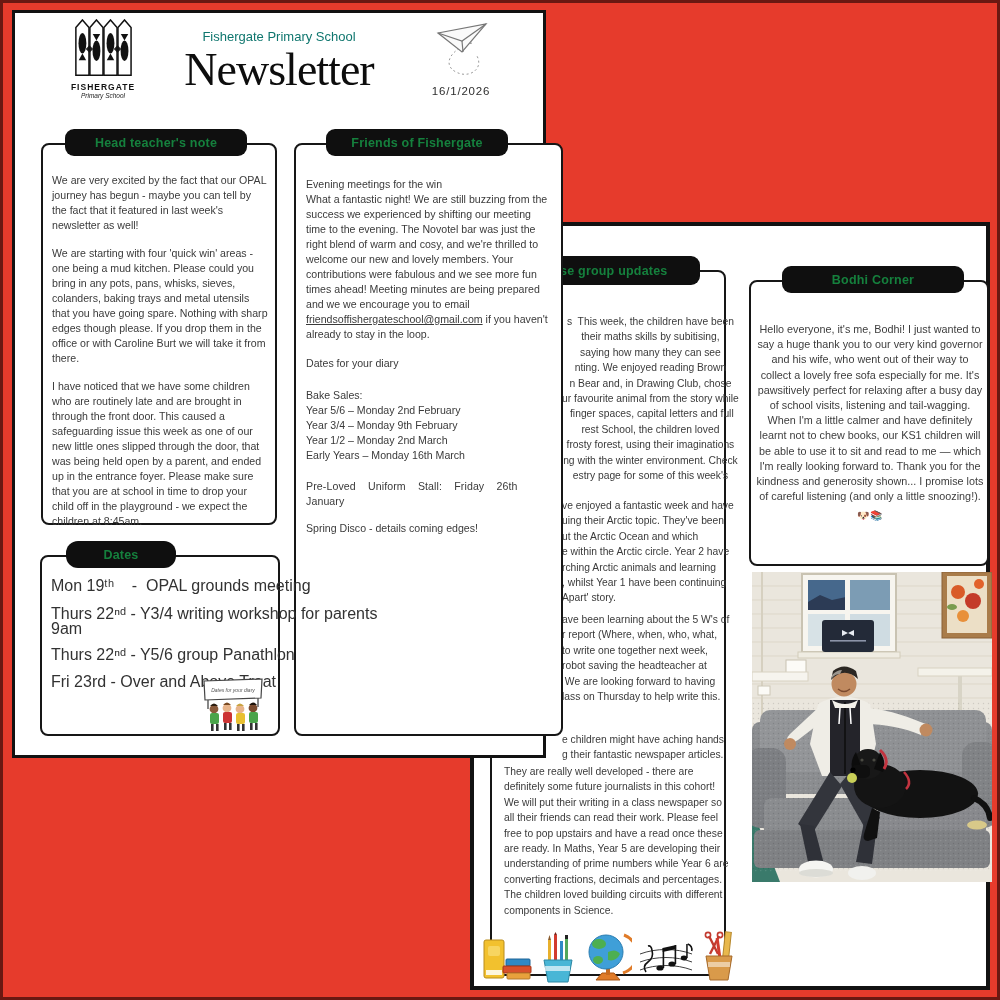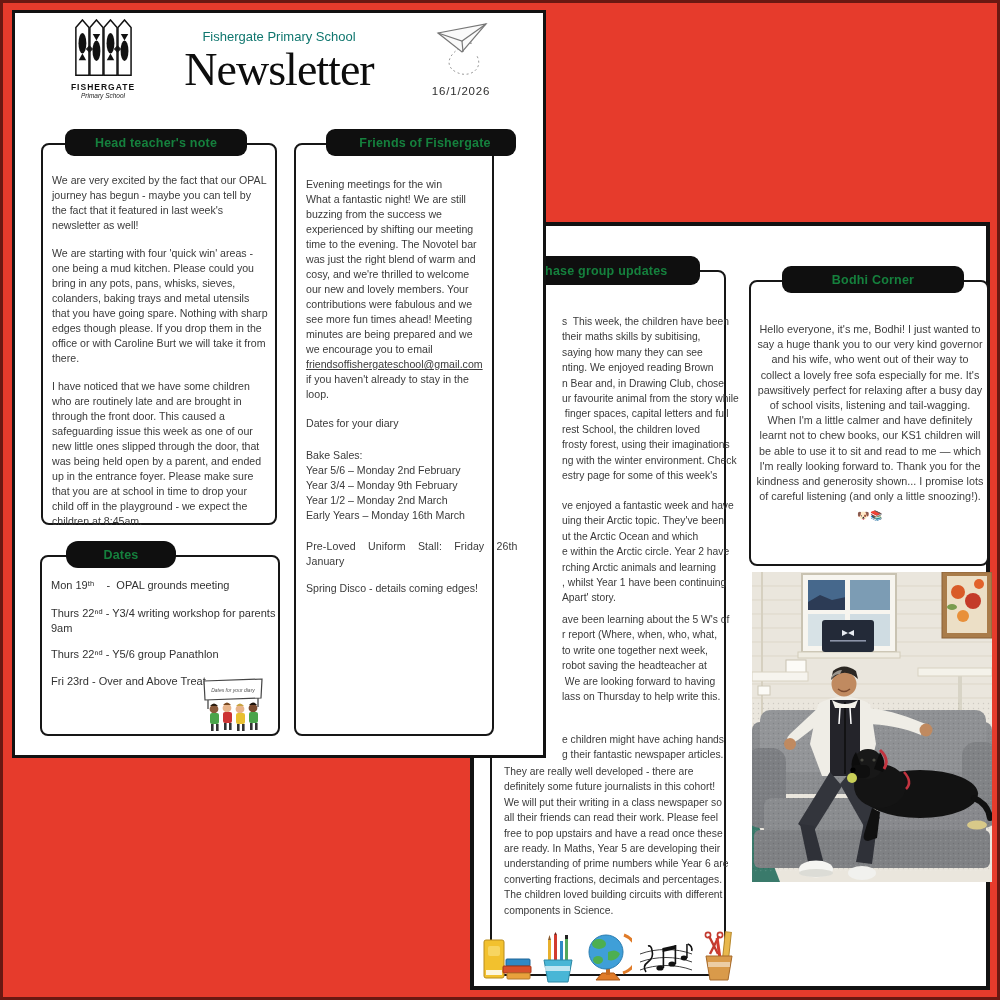--- a/index.html
+++ b/index.html
@@ -19,40 +19,40 @@
   #masthead-title{position:absolute;left:0;top:30px;width:100%;text-align:center;font-family:"Liberation Serif","DejaVu Serif",serif;
                   font-size:46px;color:#0d0d0d;letter-spacing:-1px;}
   #logo-wrap{position:absolute;left:52px;top:6px;width:72px;text-align:center;}
   #logo-cap1{font-size:8.5px;font-weight:bold;letter-spacing:1px;color:#111;margin-top:1px;}
   #logo-cap2{font-size:6.5px;font-style:italic;color:#222;}
   #plane-wrap{position:absolute;left:404px;top:8px;width:84px;text-align:center;}
   #issue-date{font-size:11.5px;letter-spacing:.8px;color:#2e2e2e;margin-top:2px;}
   #head-box .inner{padding:28px 7px 0 9px;}
   #friends-box .inner{padding:32px 8px 0 10px;}
   .email-link{text-decoration:underline;}
-  #dates-list{position:absolute;left:36px;top:565px;width:230px;color:#323232;font-size:11px;line-height:15.5px;z-index:2;}
+  #dates-list{position:absolute;left:36px;top:565px;width:230px;color:#323232;font-size:16px;line-height:15.5px;z-index:2;}
   #dates-list .ditem{margin-bottom:12px;}
   #kids-banner{position:absolute;left:186px;top:662px;z-index:3;}
   #bodhi-body{position:absolute;left:282px;top:96px;width:228px;text-align:center;color:#3d3d3d;font-size:10.8px;line-height:15.2px;z-index:2;}
   #bodhi-emoji{display:block;margin-top:4px;font-size:10px;}
   #photo{position:absolute;left:278px;top:346px;width:240px;height:310px;z-index:2;background:#eae6dd;overflow:hidden;}
   #clipart-row{position:absolute;left:8px;top:704px;width:252px;display:flex;align-items:flex-end;gap:6px;z-index:4;}
   .pre-justify{letter-spacing:.1px;}
 </style>
 </head>
 <body>
 
 <div id="canvas">
 
   <section class="page" id="page2">
 
     <div class="box" id="phase-box" style="left:16px;top:44px;width:236px;height:706px;"></div>
     <div class="pill" style="left:30px;top:30px;width:196px;height:29px;">Phase group updates</div>
 
-    <div class="frag" style="left:88px;top:88px;">s  This week, the children have been
+    <div class="frag" style="left:88px;top:88px;text-align:center;">s  This week, the children have been
 their maths skills by subitising,
 saying how many they can see
 nting. We enjoyed reading Brown
 n Bear and, in Drawing Club, chose
 ur favourite animal from the story while
  finger spaces, capital letters and full
 rest School, the children loved
 frosty forest, using their imaginations
 ng with the winter environment. Check
 estry page for some of this week's</div>
@@ -352,31 +352,31 @@
         <g>
           <circle cx="52" cy="33" r="4.4" fill="#7a4a2e"></circle>
             <path d="M48,30 q4,-5 8,0 Z" fill="#1e130a"></path>
           <rect x="48" y="37" width="9" height="11" rx="2" fill="#4aa44a"></rect>
           <rect x="49" y="48" width="2.6" height="7" fill="#333"></rect>
             <rect x="54" y="48" width="2.6" height="7" fill="#333"></rect>
         </g>
       </svg>
     </div>
 
-    <div class="box" id="friends-box" style="left:279px;top:130px;width:200px;height:593px;">
+    <div class="box" id="friends-box" style="left:279px;top:130px;width:269px;height:593px;">
       <div class="inner bodytext">
         <p style="margin-bottom:0;">Evening meetings for the win</p>
         <p style="margin-bottom:14px;"><span>What a fantastic night! We are still buzzing from the success we experienced by shifting our meeting time to the evening. The Novotel bar was just the right blend of warm and cosy, and we're thrilled to welcome our new and lovely members. Your contributions were fabulous and we see more fun times ahead! Meeting minutes are being prepared and we we encourage you to email </span><span class="email-link">friendsoffishergateschool@gmail.com</span><span> if you haven't already to stay in the loop.</span></p>
         <p style="margin-bottom:17px;">Dates for your diary</p>
         <p class="lines" style="margin-bottom:16px;">Bake Sales:
 Year 5/6 – Monday 2nd February
 Year 3/4 – Monday 9th February
 Year 1/2 – Monday 2nd March
 Early Years – Monday 16th March</p>
         <p class="lines pre-justify" style="margin-bottom:12px;">Pre-Loved    Uniform    Stall:    Friday    26th
 January</p>
         <p>Spring Disco - details coming edges!</p>
       </div>
     </div>
-    <div class="pill" style="left:311px;top:116px;width:182px;height:27px;padding-left:8px;">Friends of Fishergate</div>
+    <div class="pill" style="left:311px;top:116px;width:182px;height:27px;">Friends of Fishergate</div>
 
   </section>
 </div>
 
 </body></html>

